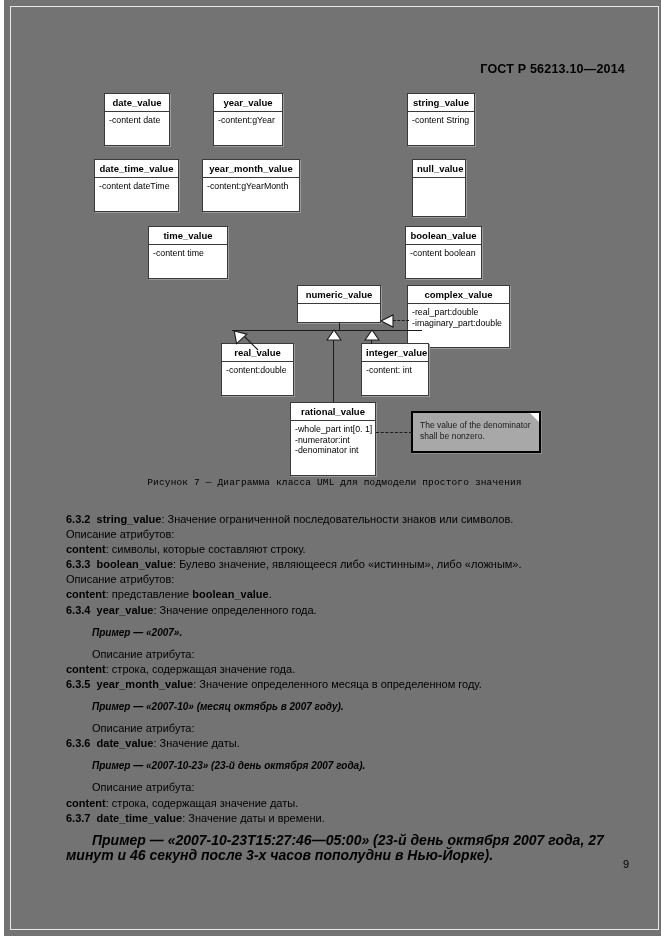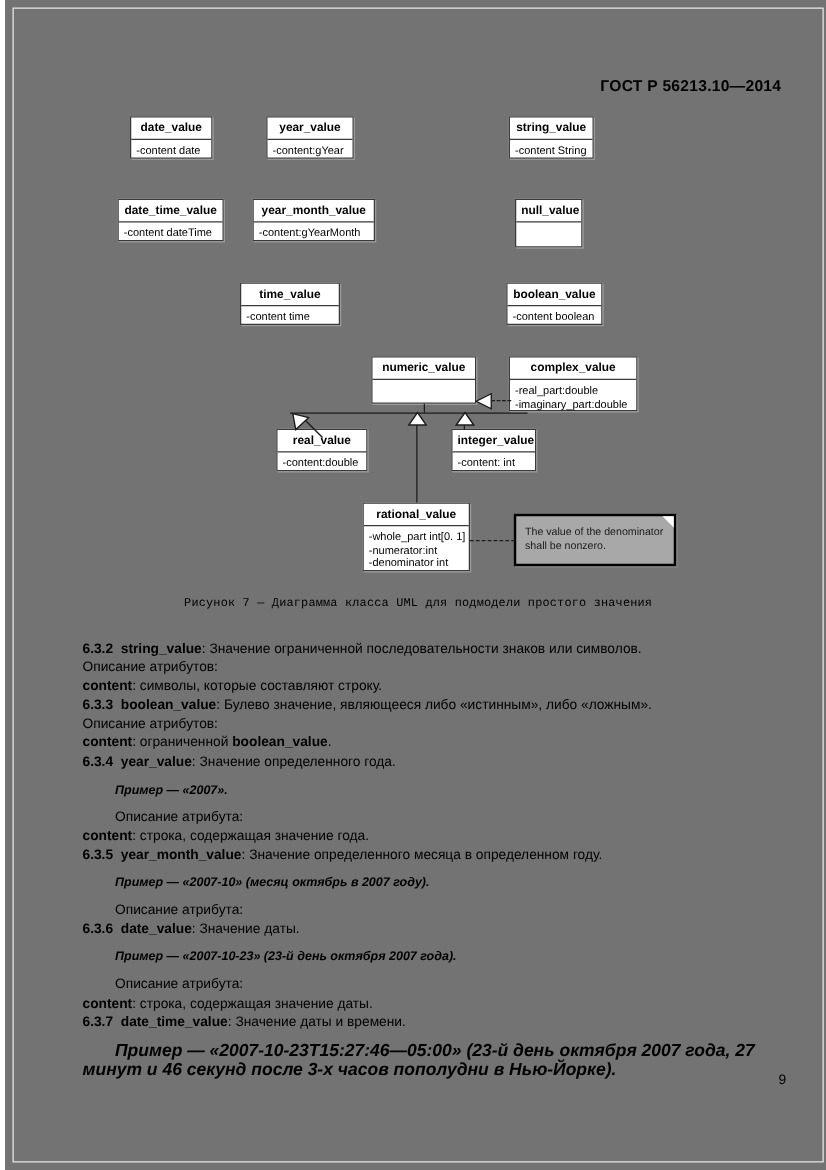--- a/index.html
+++ b/index.html
@@ -46,21 +46,21 @@
     font-size:9.5px;
     font-weight:bold;
     padding:3px 4px 3px 4px;
     border-bottom:1px solid #3a3a3a;
     white-space:nowrap;
     line-height:11px;
   }
   .uml-name.abstract { }
   .uml-attrs {
     font-size:8.8px;
-    padding:3px 4px 0 4px;
+    padding:3px 4px 19px 4px;
     line-height:10.5px;
     white-space:nowrap;
   }
   .uml-attrs.empty { min-height:16px; }
 
   
   .uml-note {
     position:absolute;
     background:#a8a8a8;
     border:2px solid #000000;
@@ -162,21 +162,21 @@
     <div class="uml-box" style="left:198px; top:159px; width:98px;">
       <div class="uml-name">year_month_value</div>
       <div class="uml-attrs">-content:gYearMonth</div>
     </div>
 
     <div class="uml-box" style="left:408px; top:159px; width:54px;">
       <div class="uml-name">null_value</div>
       <div class="uml-attrs empty"></div>
     </div>
 
-    <div class="uml-box" style="left:144px; top:226px; width:80px;margin-left:44px;">
+    <div class="uml-box" style="left:144px; top:226px; width:80px;">
       <div class="uml-name">time_value</div>
       <div class="uml-attrs">-content time</div>
     </div>
 
     <div class="uml-box" style="left:401px; top:226px; width:77px;">
       <div class="uml-name">boolean_value</div>
       <div class="uml-attrs">-content boolean</div>
     </div>
 
     <div class="uml-box" style="left:293px; top:285px; width:84px; height:38px;">
@@ -255,21 +255,21 @@
     <p>
       <b>content</b><span>: символы, которые составляют строку.</span>
     </p>
 
     <p>
       <b>6.3.3</b>&nbsp;
       <b>boolean_value</b><span>: Булево значение, являющееся либо «истинным», либо «ложным».</span>
     </p>
     <p>Описание атрибутов:</p>
     <p>
-      <b>content</b><span>: ограниченной </span><b>boolean_value</b><span>.</span>
+      <b>content</b><span>: представление </span><b>boolean_value</b><span>.</span>
     </p>
 
     <p>
       <b>6.3.4</b>&nbsp;
       <b>year_value</b><span>: Значение определенного года.</span>
     </p>
     <p class="ex">Пример — «2007».</p>
     <p class="p-indent">Описание атрибута:</p>
     <p>
       <b>content</b><span>: строка, содержащая значение года.</span>

